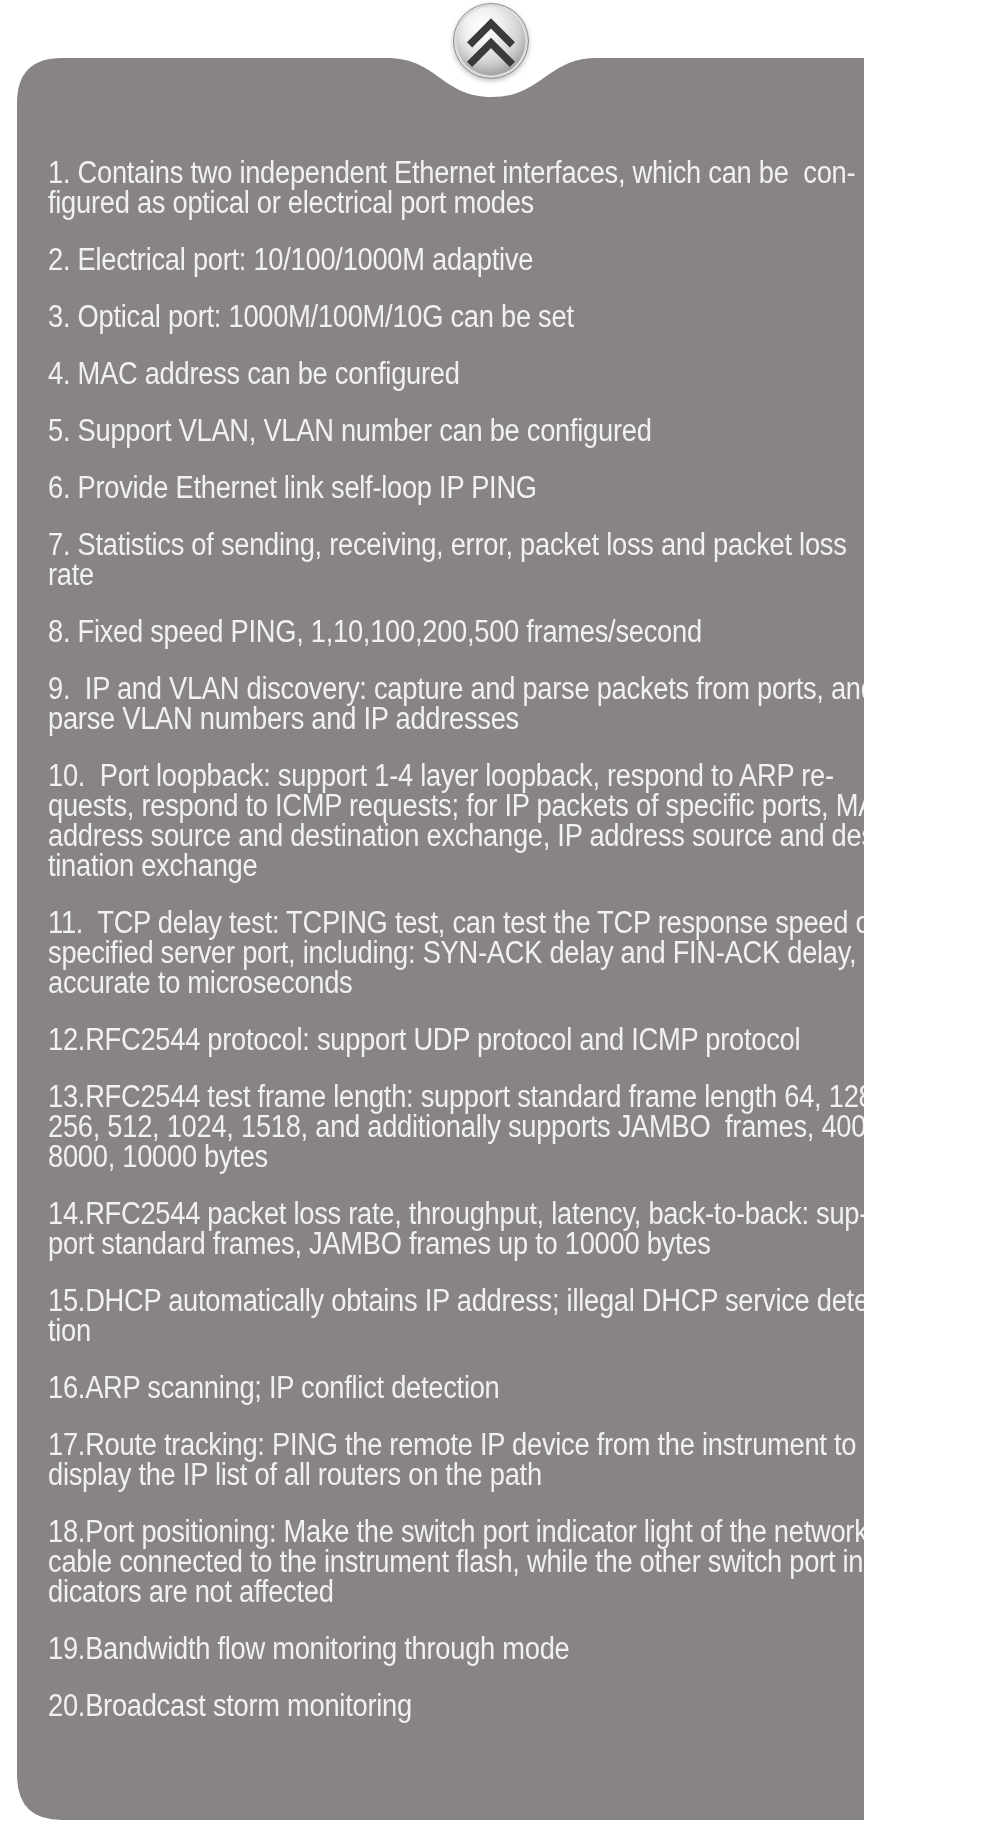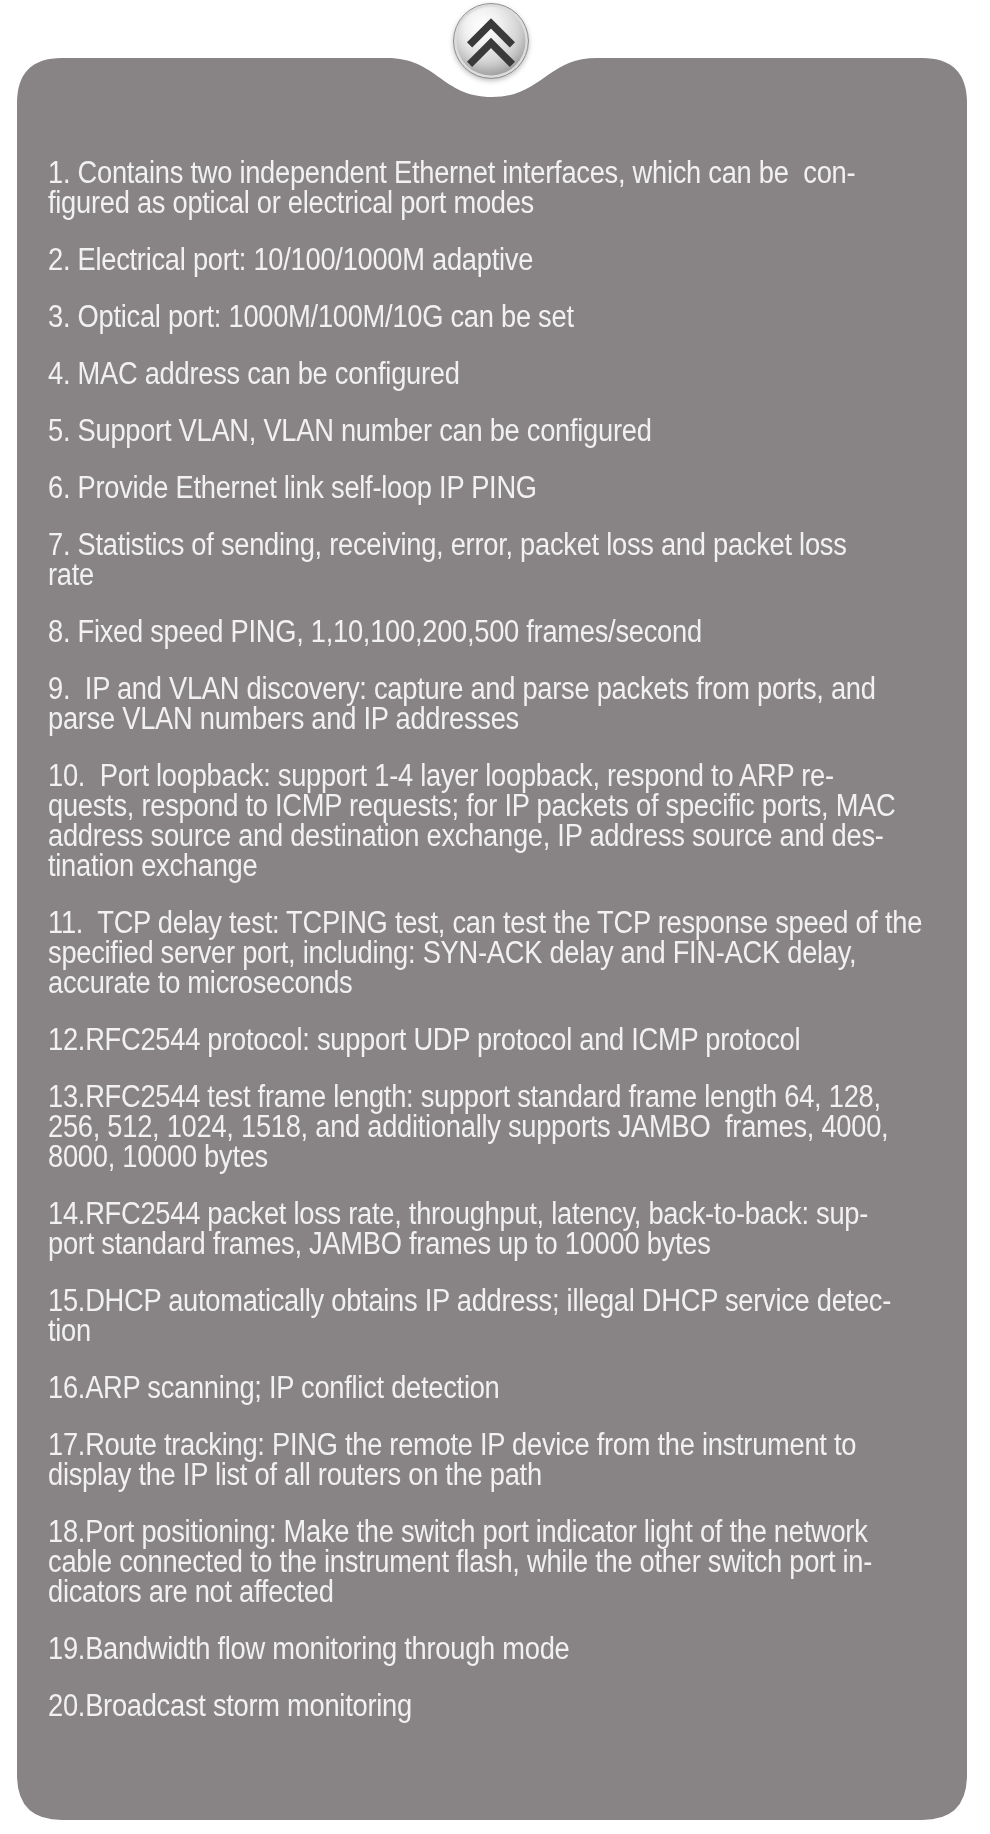--- a/index.html
+++ b/index.html
@@ -8,21 +8,21 @@
     --text-color:#f2f1f1;
     --icon-color:#3b3a3a;
   }
   html,body{margin:0;padding:0;}
   body{
     background:var(--page-background);
     font-family:"Liberation Sans", sans-serif;
   }
   .stage{
     position:relative;
-    width:990px;
+    width:864px;
     height:1834px;
     background:var(--page-background);
     overflow:hidden;
   }
   .panel-bg{
     position:absolute;
     left:0; top:0;
     width:990px; height:1834px;
     display:block;
   }

